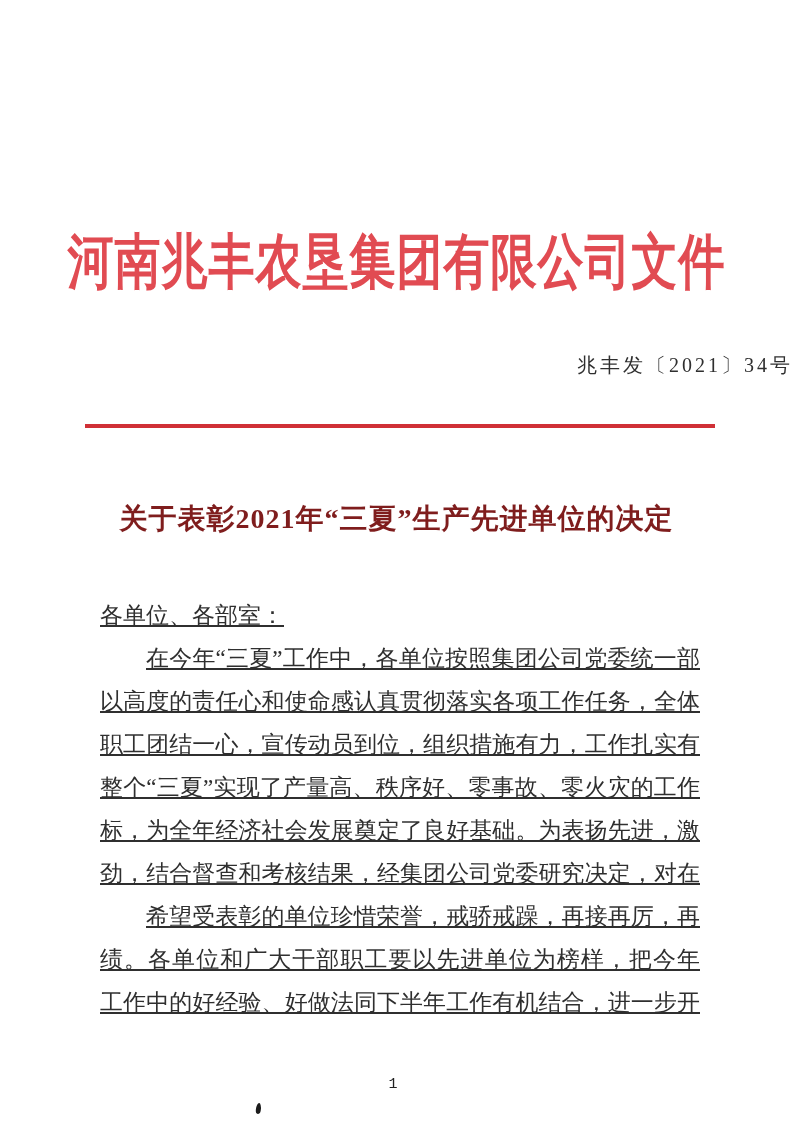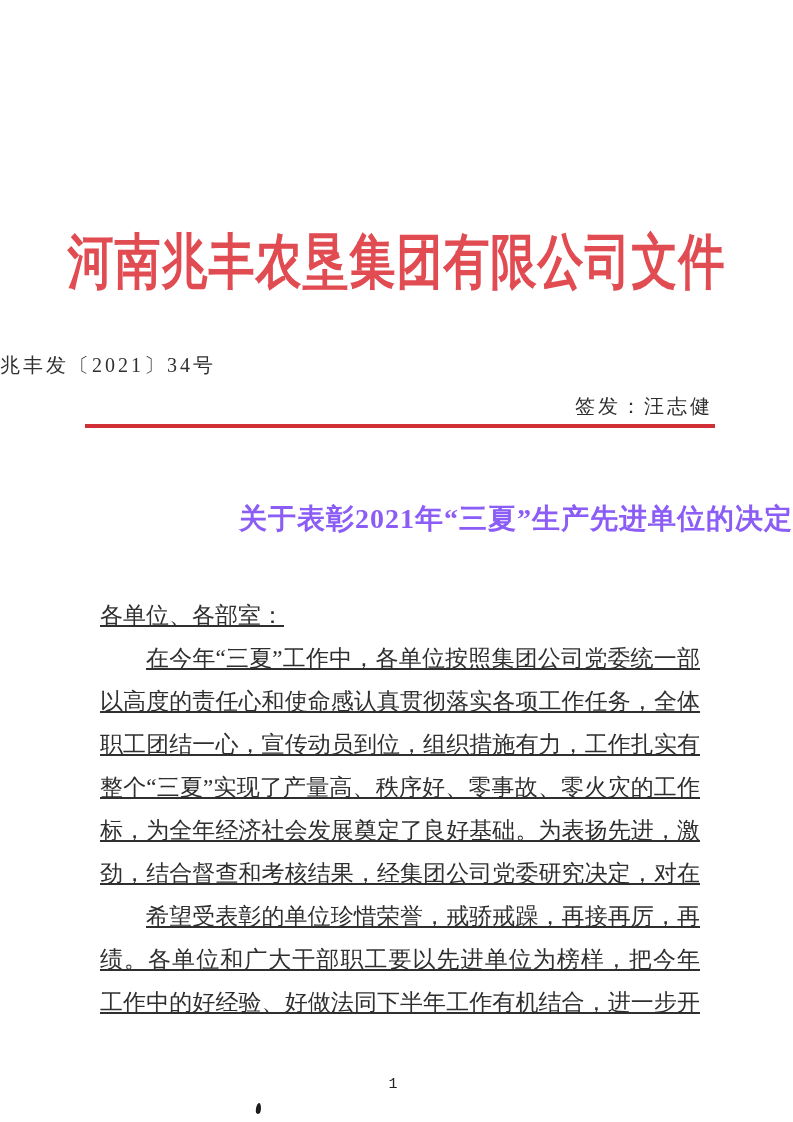--- a/index.html
+++ b/index.html
@@ -30,21 +30,21 @@
     transform: scaleY(1.3);
     transform-origin: center top;
     white-space: nowrap;
   }
   
   .doc-number {
     position: absolute;
     top: 316px;
     left: 0;
     width: 100%;
-    text-align: left;
+    text-align: right;
     font-size: 20px;
     letter-spacing: 3px;
     color: #2f2f2f;
   }
   
   .issuer {
     position: absolute;
     top: 357px;
     right: 80px;
     font-size: 20px;
@@ -60,25 +60,25 @@
     height: 4px;
     background: #d03036;
   }
   
   .doc-title {
     position: absolute;
     top: 464px;
     left: 0;
     width: 100%;
     margin: 0;
-    text-align: right;
+    text-align: center;
     font-size: 28px;
     font-weight: bold;
     letter-spacing: 1px;
-    color: #8b5cf6;
+    color: #7f1d1d;
   }
   
   .body-block {
     position: absolute;
     top: 558px;
     left: 100px;
     width: 600px;
     font-size: 23px;
     color: #2f2f2f;
     text-decoration: underline;
@@ -118,21 +118,20 @@
 </style>
 </head>
 <body>
 
 <div class="page">
 
   <div class="org-title">河南兆丰农垦集团有限公司文件</div>
 
   <div class="doc-number">兆丰发〔2021〕34号</div>
 
-  <div class="issuer">签发：汪志健</div>
 
   <div class="red-rule"></div>
 
   <h1 class="doc-title">关于表彰2021年“三夏”生产先进单位的决定</h1>
 
   <div class="body-block">
     <div class="line no-stretch">各单位、各部室：</div>
     <div class="line indent">在今年“三夏”工作中，各单位按照集团公司党委统一部署，</div>
     <div class="line">以高度的责任心和使命感认真贯彻落实各项工作任务，全体干部</div>
     <div class="line">职工团结一心，宣传动员到位，组织措施有力，工作扎实有序，</div>

